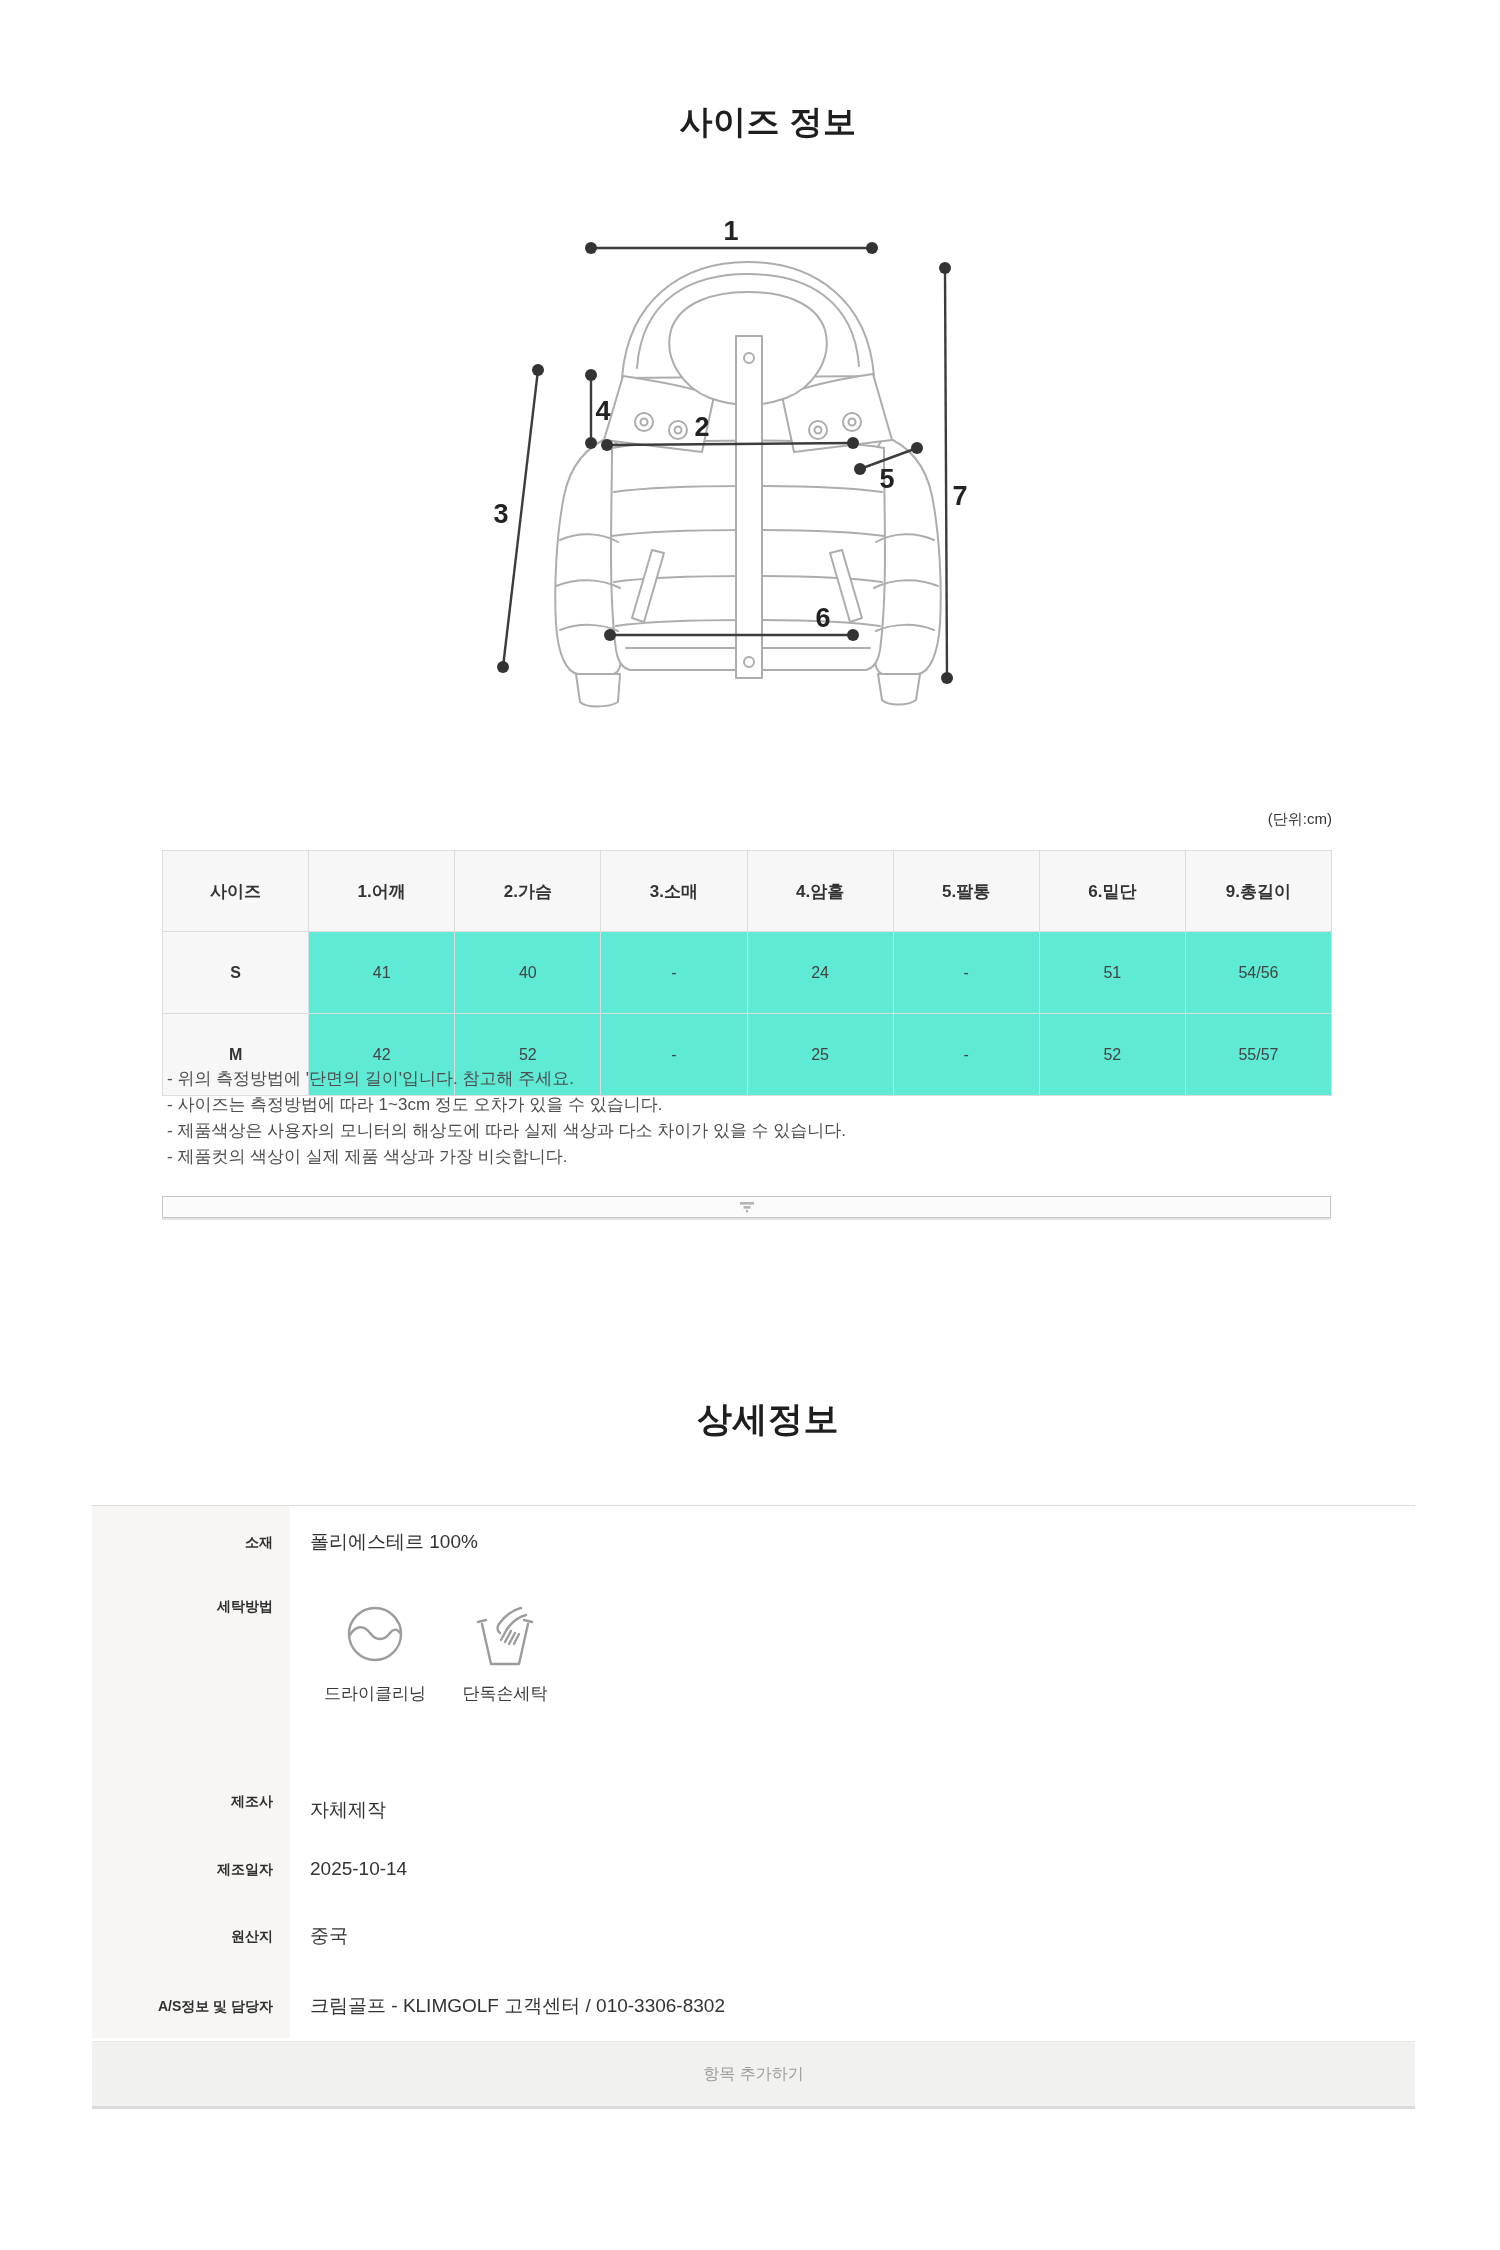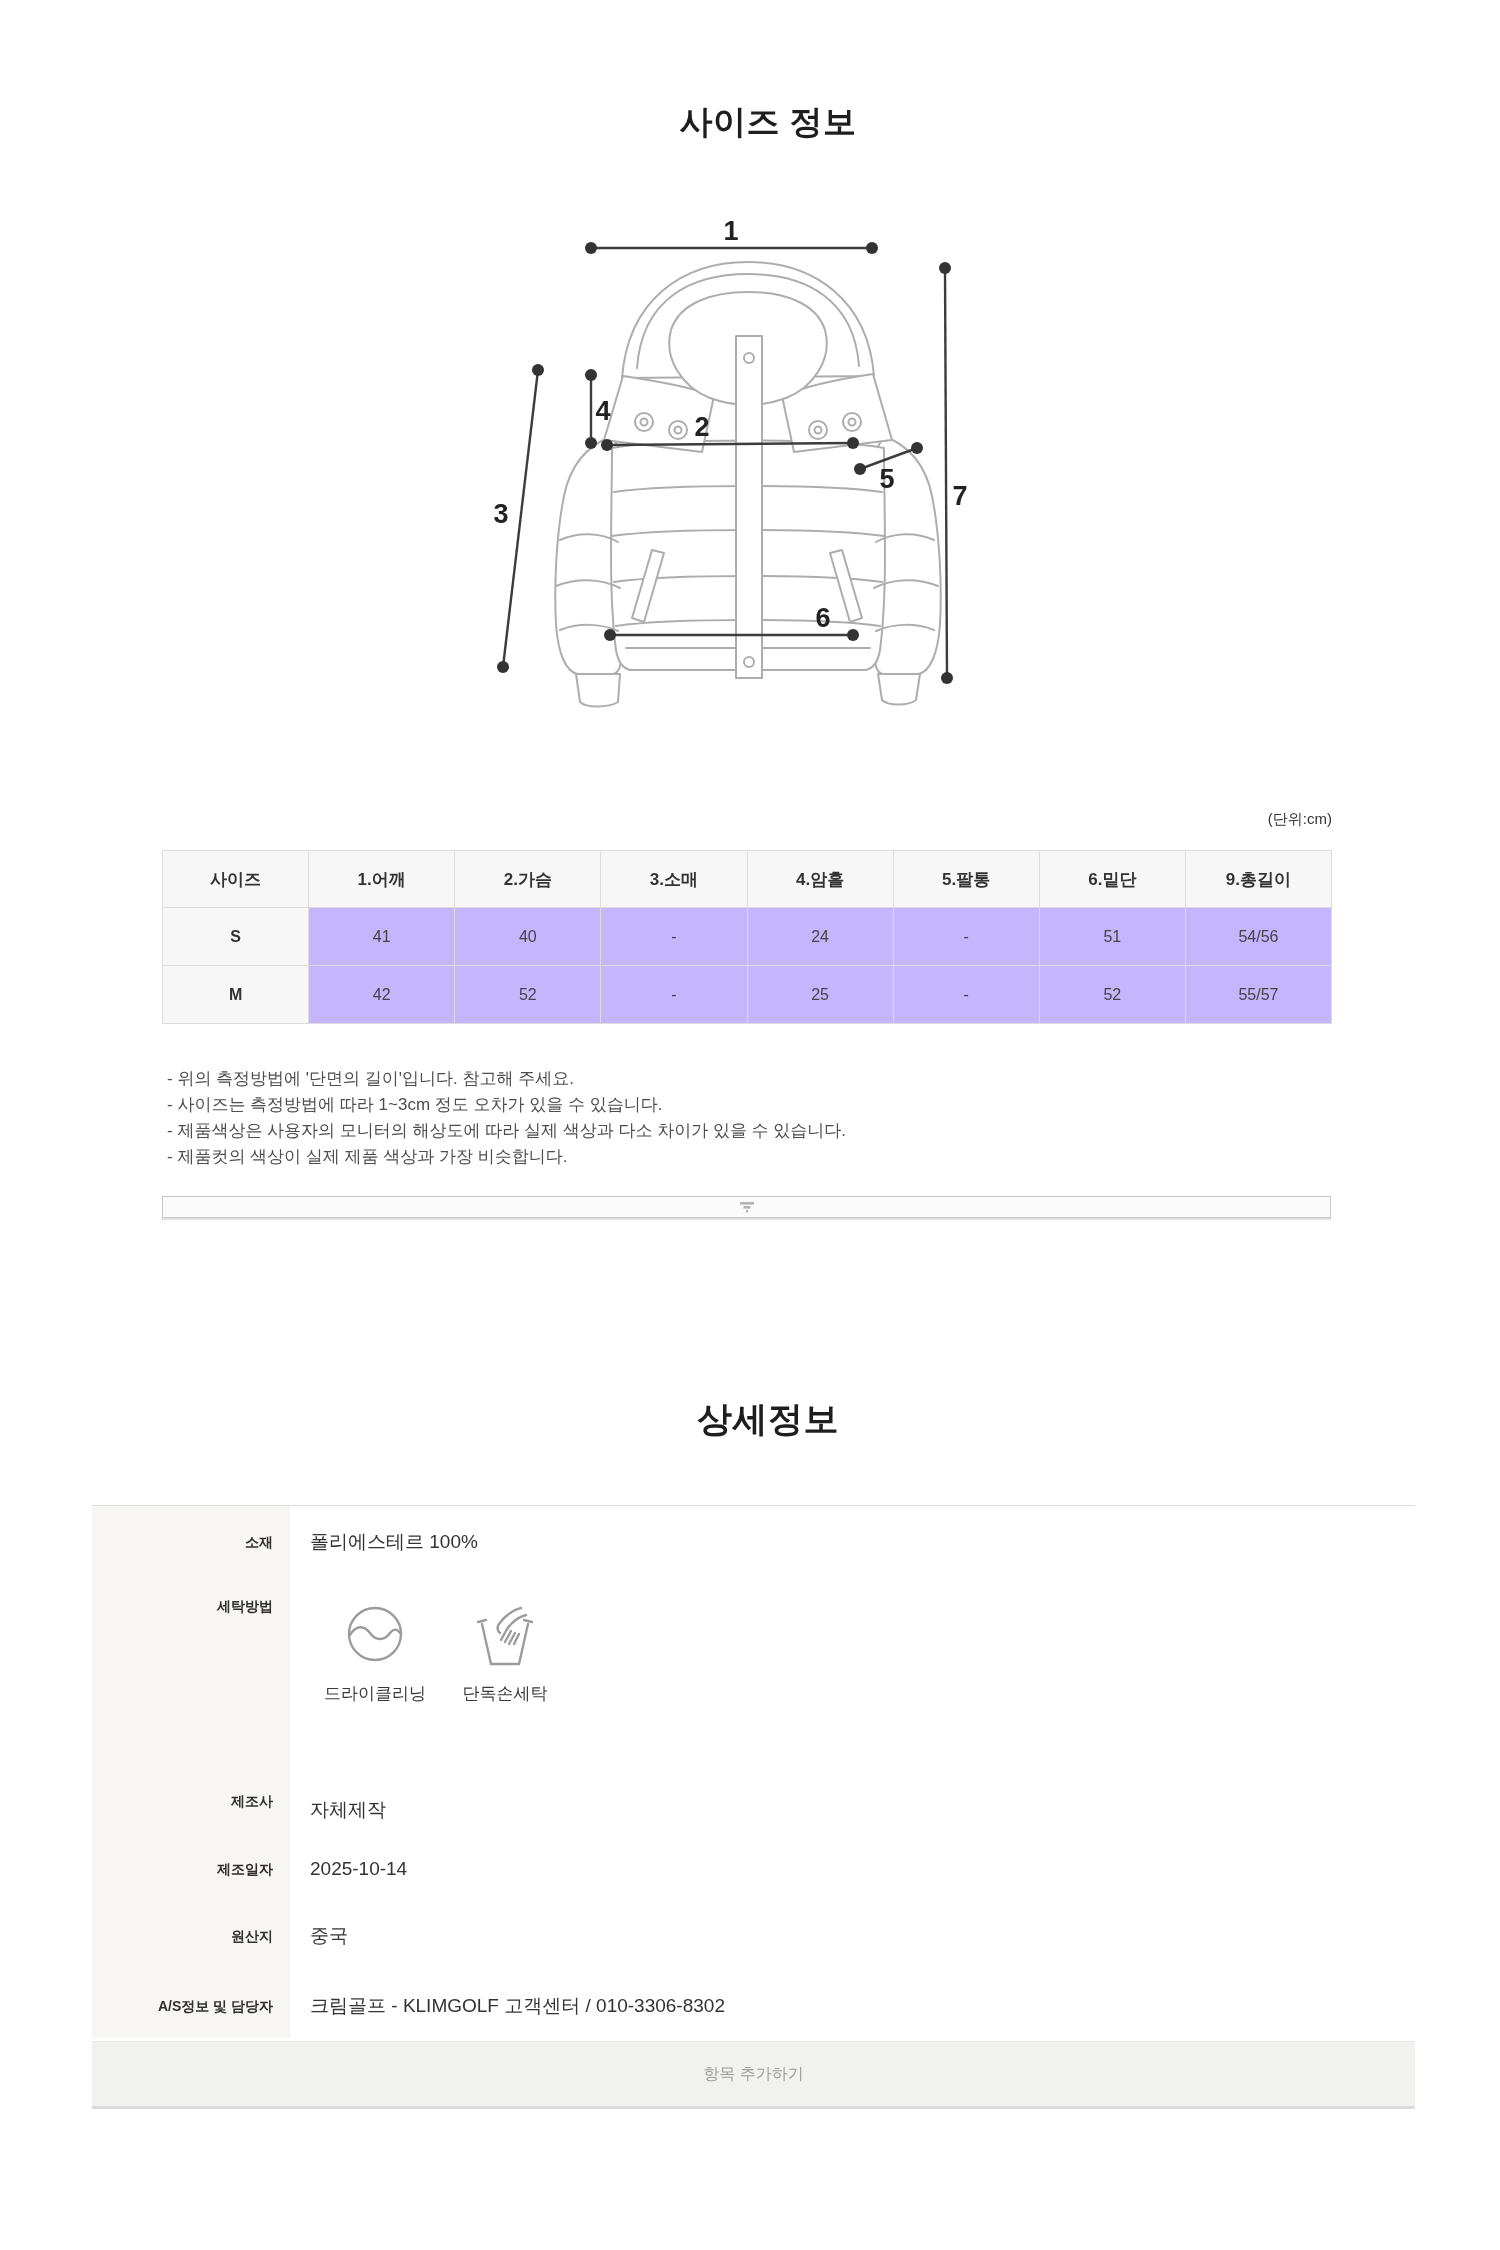--- a/index.html
+++ b/index.html
@@ -10,23 +10,23 @@
   
   .sec-title{position:absolute;left:0;width:1440px;text-align:center;font-weight:bold;color:#1e1e1e;letter-spacing:0.5px;margin-left:48px;}
   #size-title{top:100px;font-size:33px;}
   #detail-title{top:1396px;font-size:35px;}
 
   
   .unit-note{position:absolute;top:810px;right:168px;font-size:15px;color:#333;}
 
   
   table.size-table{position:absolute;left:162px;top:850px;width:1170px;border-collapse:collapse;table-layout:fixed;}
-  .size-table th,.size-table td{border:1px solid #dcdcdc;text-align:center;vertical-align:middle;padding:0;}
+  .size-table th,.size-table td{border:1px solid #dcdcdc;text-align:center;vertical-align:middle;padding:12px;}
   .size-table thead th{height:56px;background:#f7f7f7;font-size:17px;font-weight:bold;color:#333;}
-  .size-table tbody td{height:57px;font-size:16px;color:#444;background:#c4b5fd;}
+  .size-table tbody td{height:57px;font-size:16px;color:#444;background:#5eead4;}
   .size-table tbody td.size-col{background:#f7f7f7;font-weight:bold;color:#333;}
 
   
   .notes{position:absolute;left:167px;top:1066px;font-size:17px;line-height:26px;color:#4d4d4d;}
   .notes p{margin:0;}
 
   
   .divider-bar{position:absolute;left:162px;top:1196px;width:1167px;height:20px;background:#fbfbfb;
     border:1px solid #c6c6c6;box-shadow:0 2px 0 #e3e3e3;display:flex;align-items:center;justify-content:center;cursor:pointer;}
 

